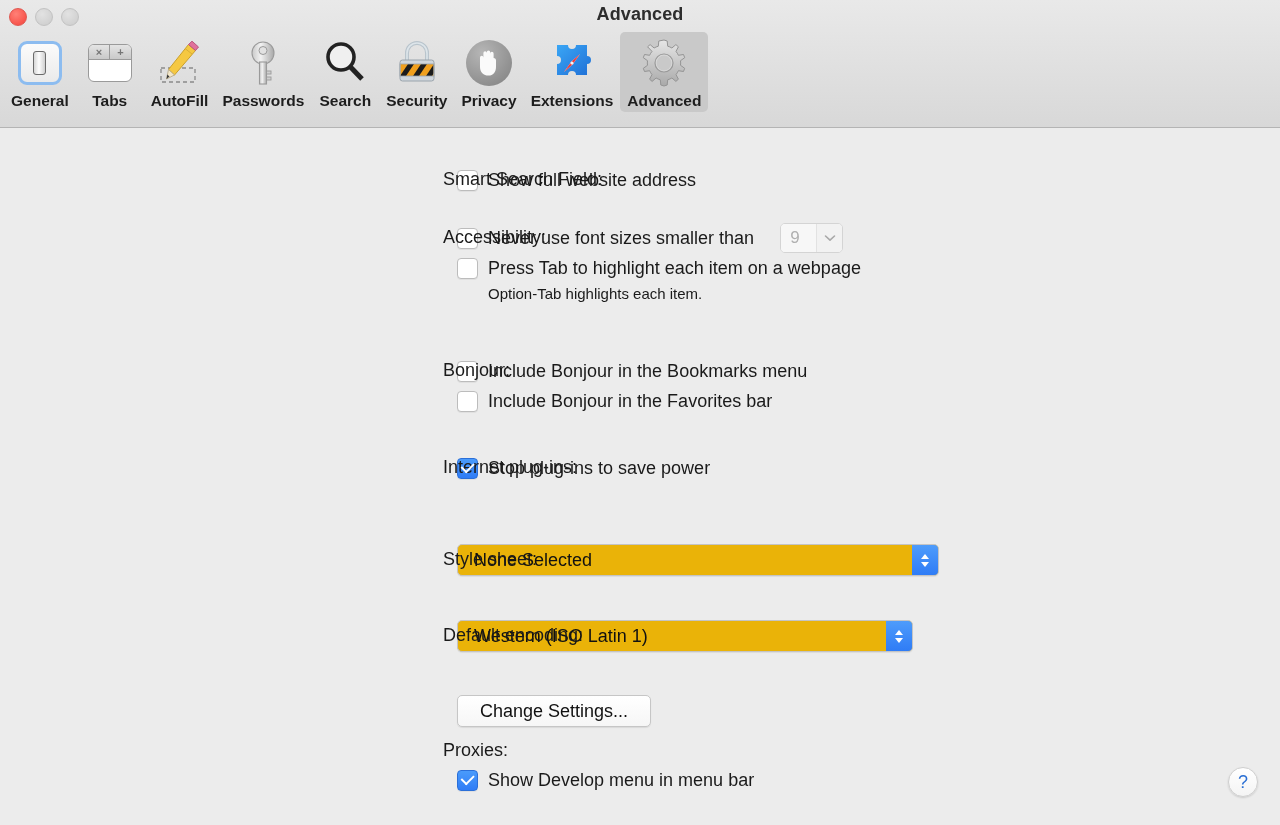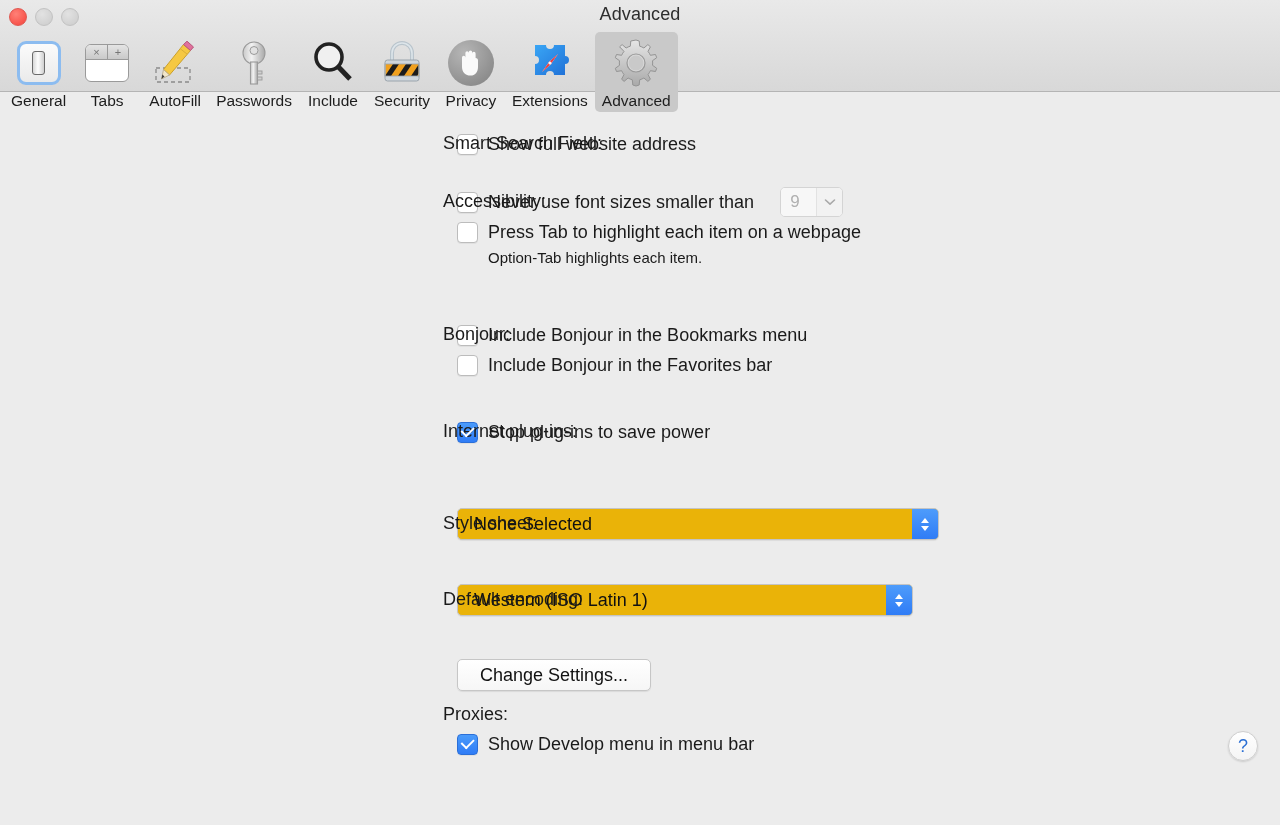--- a/index.html
+++ b/index.html
@@ -9,23 +9,24 @@
     height: 825px;
     overflow: hidden;
     background: #ececec;
     font-family: "Liberation Sans", "DejaVu Sans", sans-serif;
     -webkit-font-smoothing: antialiased;
   }
 
   
   .titlebar {
     position: relative;
-    height: 92px;
+    height: 128px;
     background: linear-gradient(to bottom, #e9e9e9 0%, #d8d8d8 100%);
     border-bottom: 1px solid #b4b4b4;
+    font-weight: bold;
   }
 
   .traffic-lights {
     position: absolute;
     left: 9px;
     top: 8px;
     display: flex;
     gap: 8px;
   }
   .light {
@@ -391,21 +392,21 @@
       <div class="tb-label">Passwords</div>
     </div>
 
     <div class="tb-item">
       <div class="tb-glyph">
         <svg class="ic-search" viewBox="0 0 48 48">
           <circle cx="20" cy="18" r="13" fill="#f0f0f0" stroke="#222" stroke-width="3.6"></circle>
           <line x1="29.5" y1="28" x2="41" y2="40" stroke="#222" stroke-width="5" stroke-linecap="butt"></line>
         </svg>
       </div>
-      <div class="tb-label">Include</div>
+      <div class="tb-label">Search</div>
     </div>
 
     <div class="tb-item">
       <div class="tb-glyph">
         <svg class="ic-lock" viewBox="0 0 46 48">
           <path d="M13 22 V14 a10 10 0 0 1 20 0 V22" fill="none" stroke="#b9c4cc" stroke-width="4"></path>
           <path d="M13 22 V14 a10 10 0 0 1 20 0 V22" fill="none" stroke="#dde5ea" stroke-width="1.6"></path>
           <rect x="6" y="21" width="34" height="21" rx="2.5" fill="#cfd6dc" stroke="#9aa4ac" stroke-width="1"></rect>
           <clipPath id="lockclip">
               <rect x="6.6" y="25" width="32.8" height="12"></rect>

